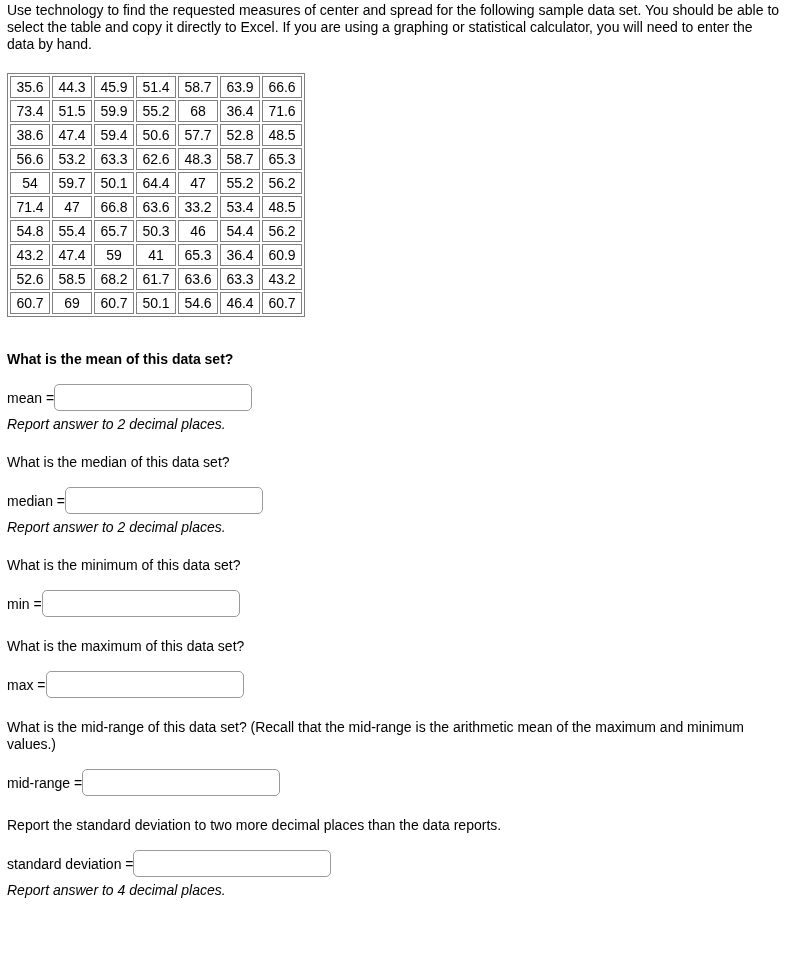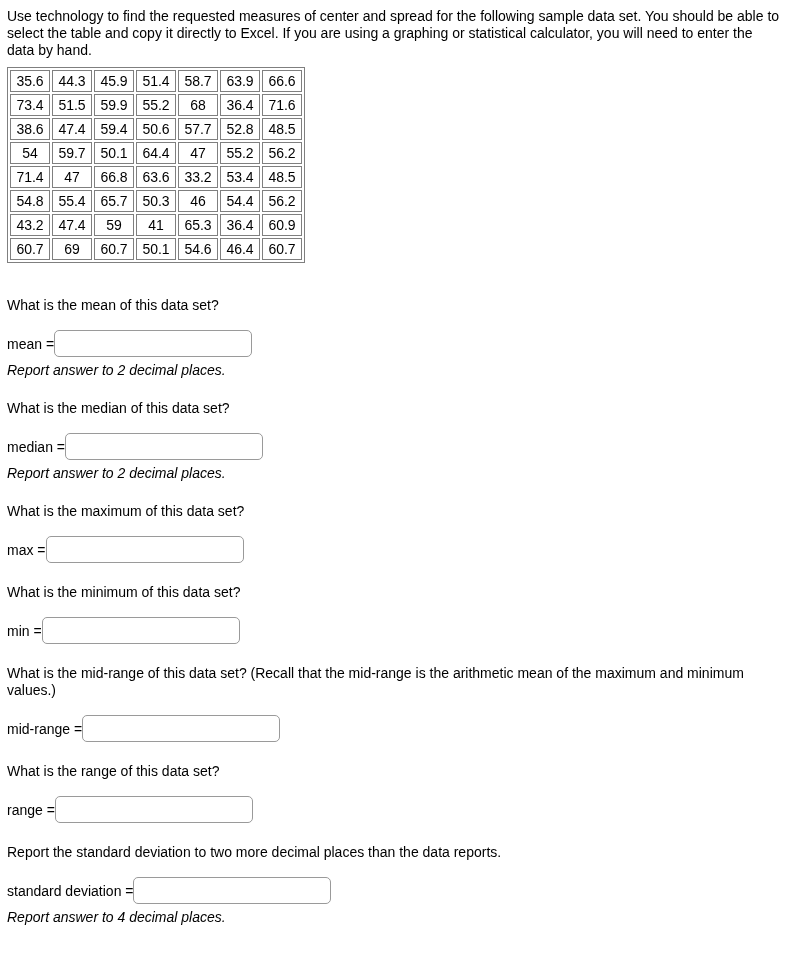--- a/index.html
+++ b/index.html
@@ -5,45 +5,45 @@
   html, body {
     margin: 0;
     background: #ffffff;
     color: #000000;
     font-family: "Liberation Sans", "DejaVu Sans", sans-serif;
     font-size: 14px;
   }
   .page {
     width: 790px;
     box-sizing: border-box;
-    padding: 8px 7px 10px 7px;
+    padding: 2px 7px 10px 7px;
   }
   .intro {
     margin: 0;
     max-width: 782px;
     line-height: 17px;
   }
   table.data-table {
     border-collapse: separate;
     border-spacing: 2px;
     border: 1px solid #7f7f7f;
-    margin-top: 8px;
+    margin-top: 20px;
   }
   table.data-table td {
     border: 1px solid #7f7f7f;
     text-align: center;
     vertical-align: middle;
     min-width: 34px;
     height: 20px;
     padding: 0 2px;
     font-size: 14px;
     background: #ffffff;
   }
   .qblock { margin: 0; }
-  .qblock:first-of-type .question { margin-top: 34px; }
+  .qblock:first-of-type .question { margin-top: 34px; font-weight: bold; }
   .question {
     margin: 21px 0 0 0;
     max-width: 782px;
     line-height: 17px;
   }
   .answer-row {
     margin-top: 16px;
     display: flex;
     align-items: center;
   }
@@ -96,20 +96,29 @@
         <tr>
           <td>38.6</td>
           <td>47.4</td>
           <td>59.4</td>
           <td>50.6</td>
           <td>57.7</td>
           <td>52.8</td>
           <td>48.5</td>
         </tr>
         <tr>
+          <td>56.6</td>
+          <td>53.2</td>
+          <td>63.3</td>
+          <td>62.6</td>
+          <td>48.3</td>
+          <td>58.7</td>
+          <td>65.3</td>
+        </tr>
+        <tr>
           <td>54</td>
           <td>59.7</td>
           <td>50.1</td>
           <td>64.4</td>
           <td>47</td>
           <td>55.2</td>
           <td>56.2</td>
         </tr>
         <tr>
           <td>71.4</td>
@@ -132,20 +141,29 @@
         <tr>
           <td>43.2</td>
           <td>47.4</td>
           <td>59</td>
           <td>41</td>
           <td>65.3</td>
           <td>36.4</td>
           <td>60.9</td>
         </tr>
         <tr>
+          <td>52.6</td>
+          <td>58.5</td>
+          <td>68.2</td>
+          <td>61.7</td>
+          <td>63.6</td>
+          <td>63.3</td>
+          <td>43.2</td>
+        </tr>
+        <tr>
           <td>60.7</td>
           <td>69</td>
           <td>60.7</td>
           <td>50.1</td>
           <td>54.6</td>
           <td>46.4</td>
           <td>60.7</td>
         </tr>
       </tbody>
   </table>
@@ -162,50 +180,43 @@
   <section class="qblock">
     <p class="question">What is the median of this data set?</p>
     <div class="answer-row">
       <span class="ans-label">median =</span>
       <input class="ans-input" type="text" value="" style="">
     </div>
     <p class="note">Report answer to 2 decimal places.</p>
   </section>
 
   <section class="qblock">
+    <p class="question">What is the minimum of this data set?</p>
+    <div class="answer-row">
+      <span class="ans-label">min =</span>
+      <input class="ans-input" type="text" value="" style="">
+    </div>
+  </section>
+
+  <section class="qblock">
     <p class="question">What is the maximum of this data set?</p>
     <div class="answer-row">
       <span class="ans-label">max =</span>
       <input class="ans-input" type="text" value="" style="">
     </div>
   </section>
 
   <section class="qblock">
-    <p class="question">What is the minimum of this data set?</p>
-    <div class="answer-row">
-      <span class="ans-label">min =</span>
-      <input class="ans-input" type="text" value="" style="">
-    </div>
-  </section>
-
-  <section class="qblock">
     <p class="question">What is the mid-range of this data set? (Recall that the mid-range is the arithmetic mean of the maximum and minimum values.)</p>
     <div class="answer-row">
       <span class="ans-label">mid-range =</span>
       <input class="ans-input" type="text" value="" style="">
     </div>
   </section>
 
-  <section class="qblock">
-    <p class="question">What is the range of this data set?</p>
-    <div class="answer-row">
-      <span class="ans-label">range =</span>
-      <input class="ans-input" type="text" value="" style="">
-    </div>
-  </section>
 
   <section class="qblock">
     <p class="question">Report the standard deviation to two more decimal places than the data reports.</p>
     <div class="answer-row">
       <span class="ans-label">standard deviation =</span>
       <input class="ans-input" type="text" value="" style="">
     </div>
     <p class="note">Report answer to 4 decimal places.</p>
   </section>
 

